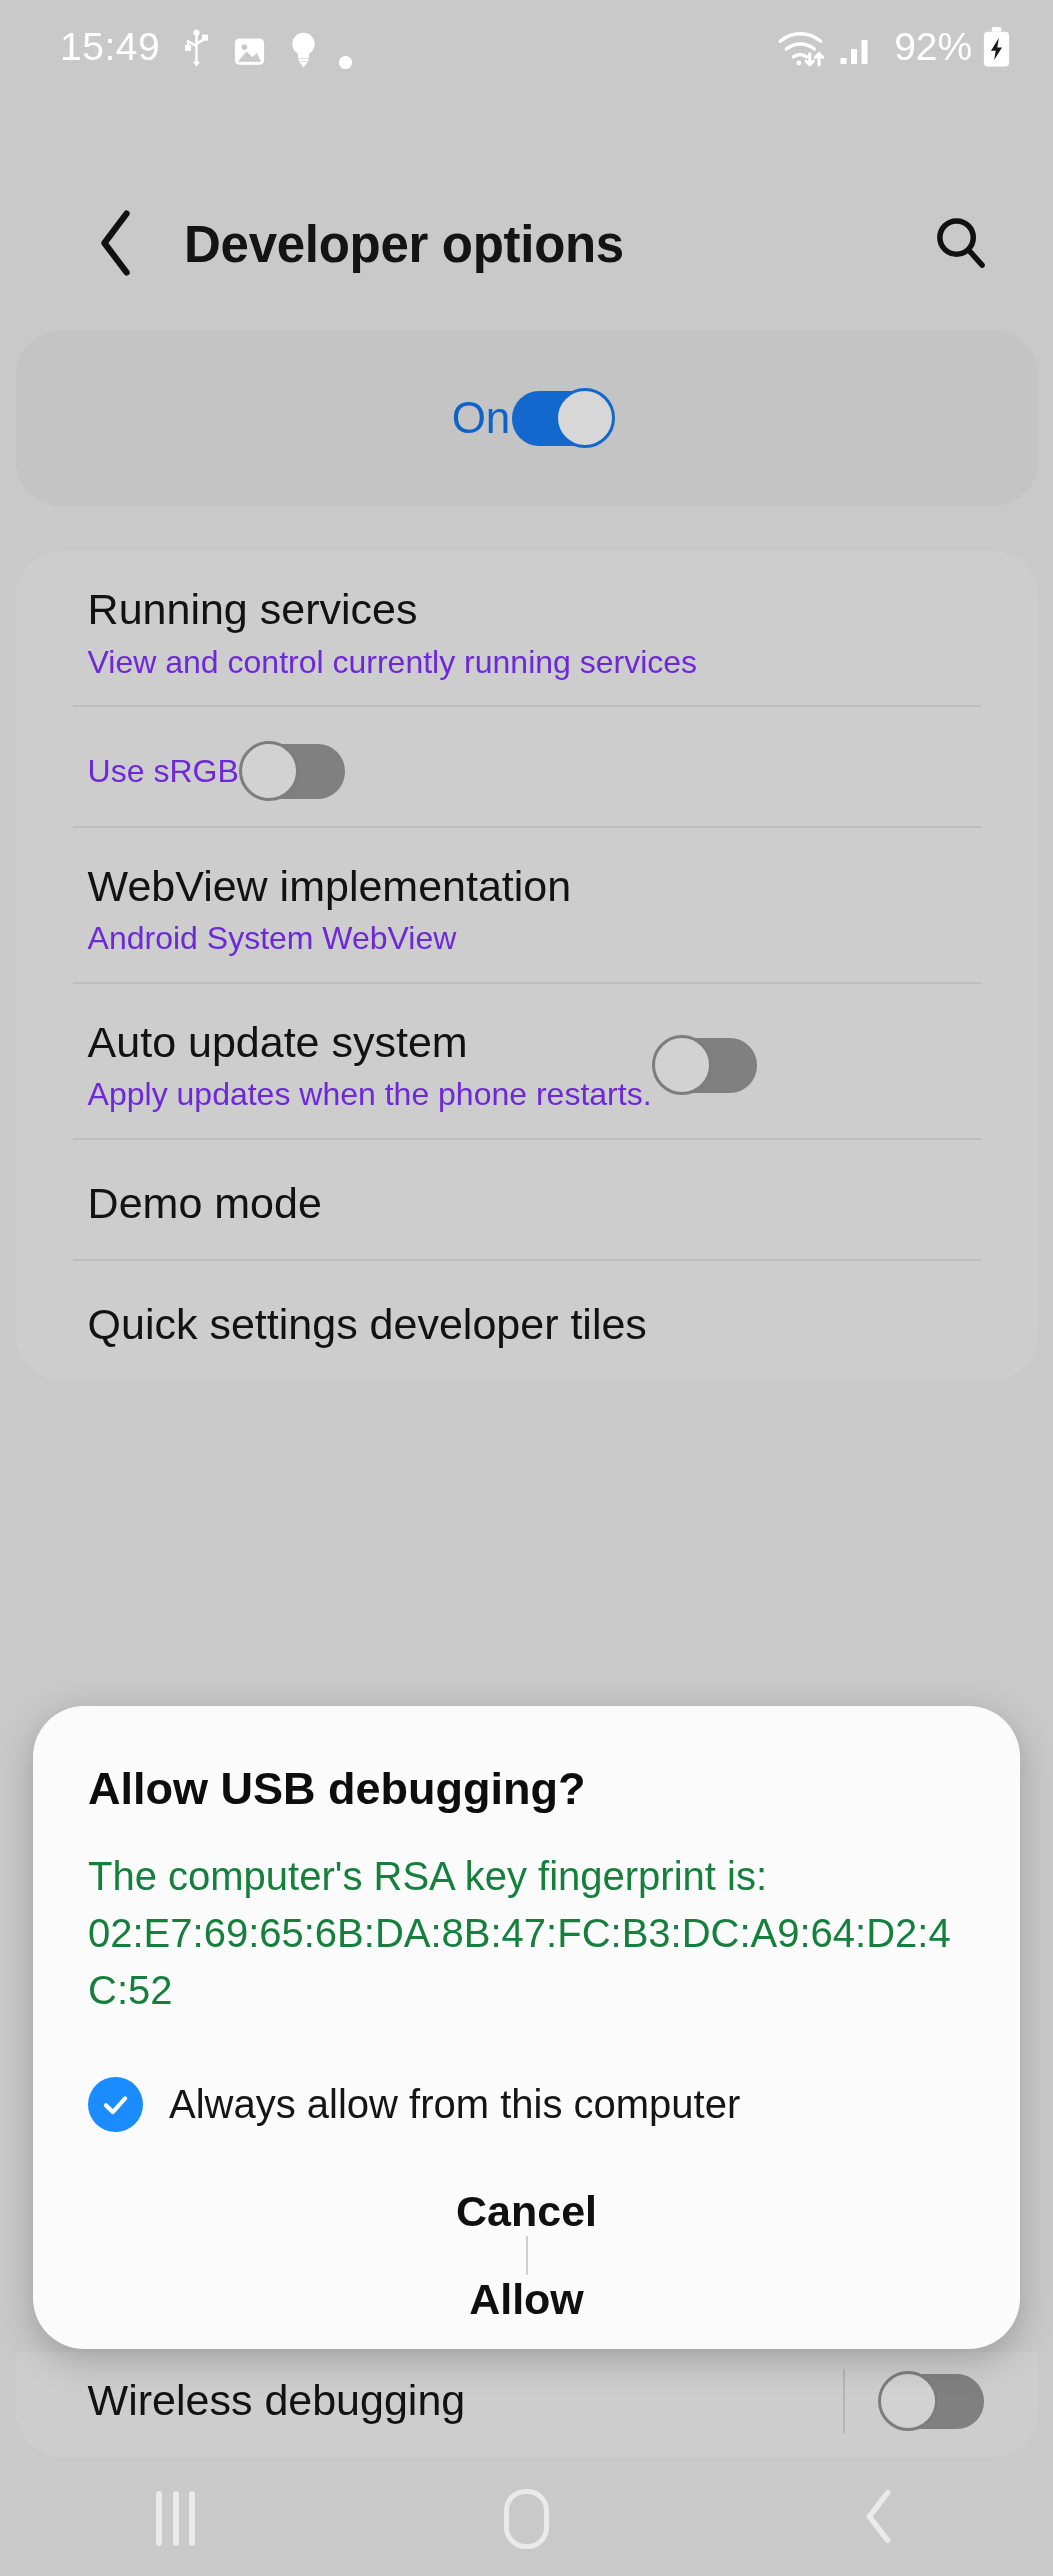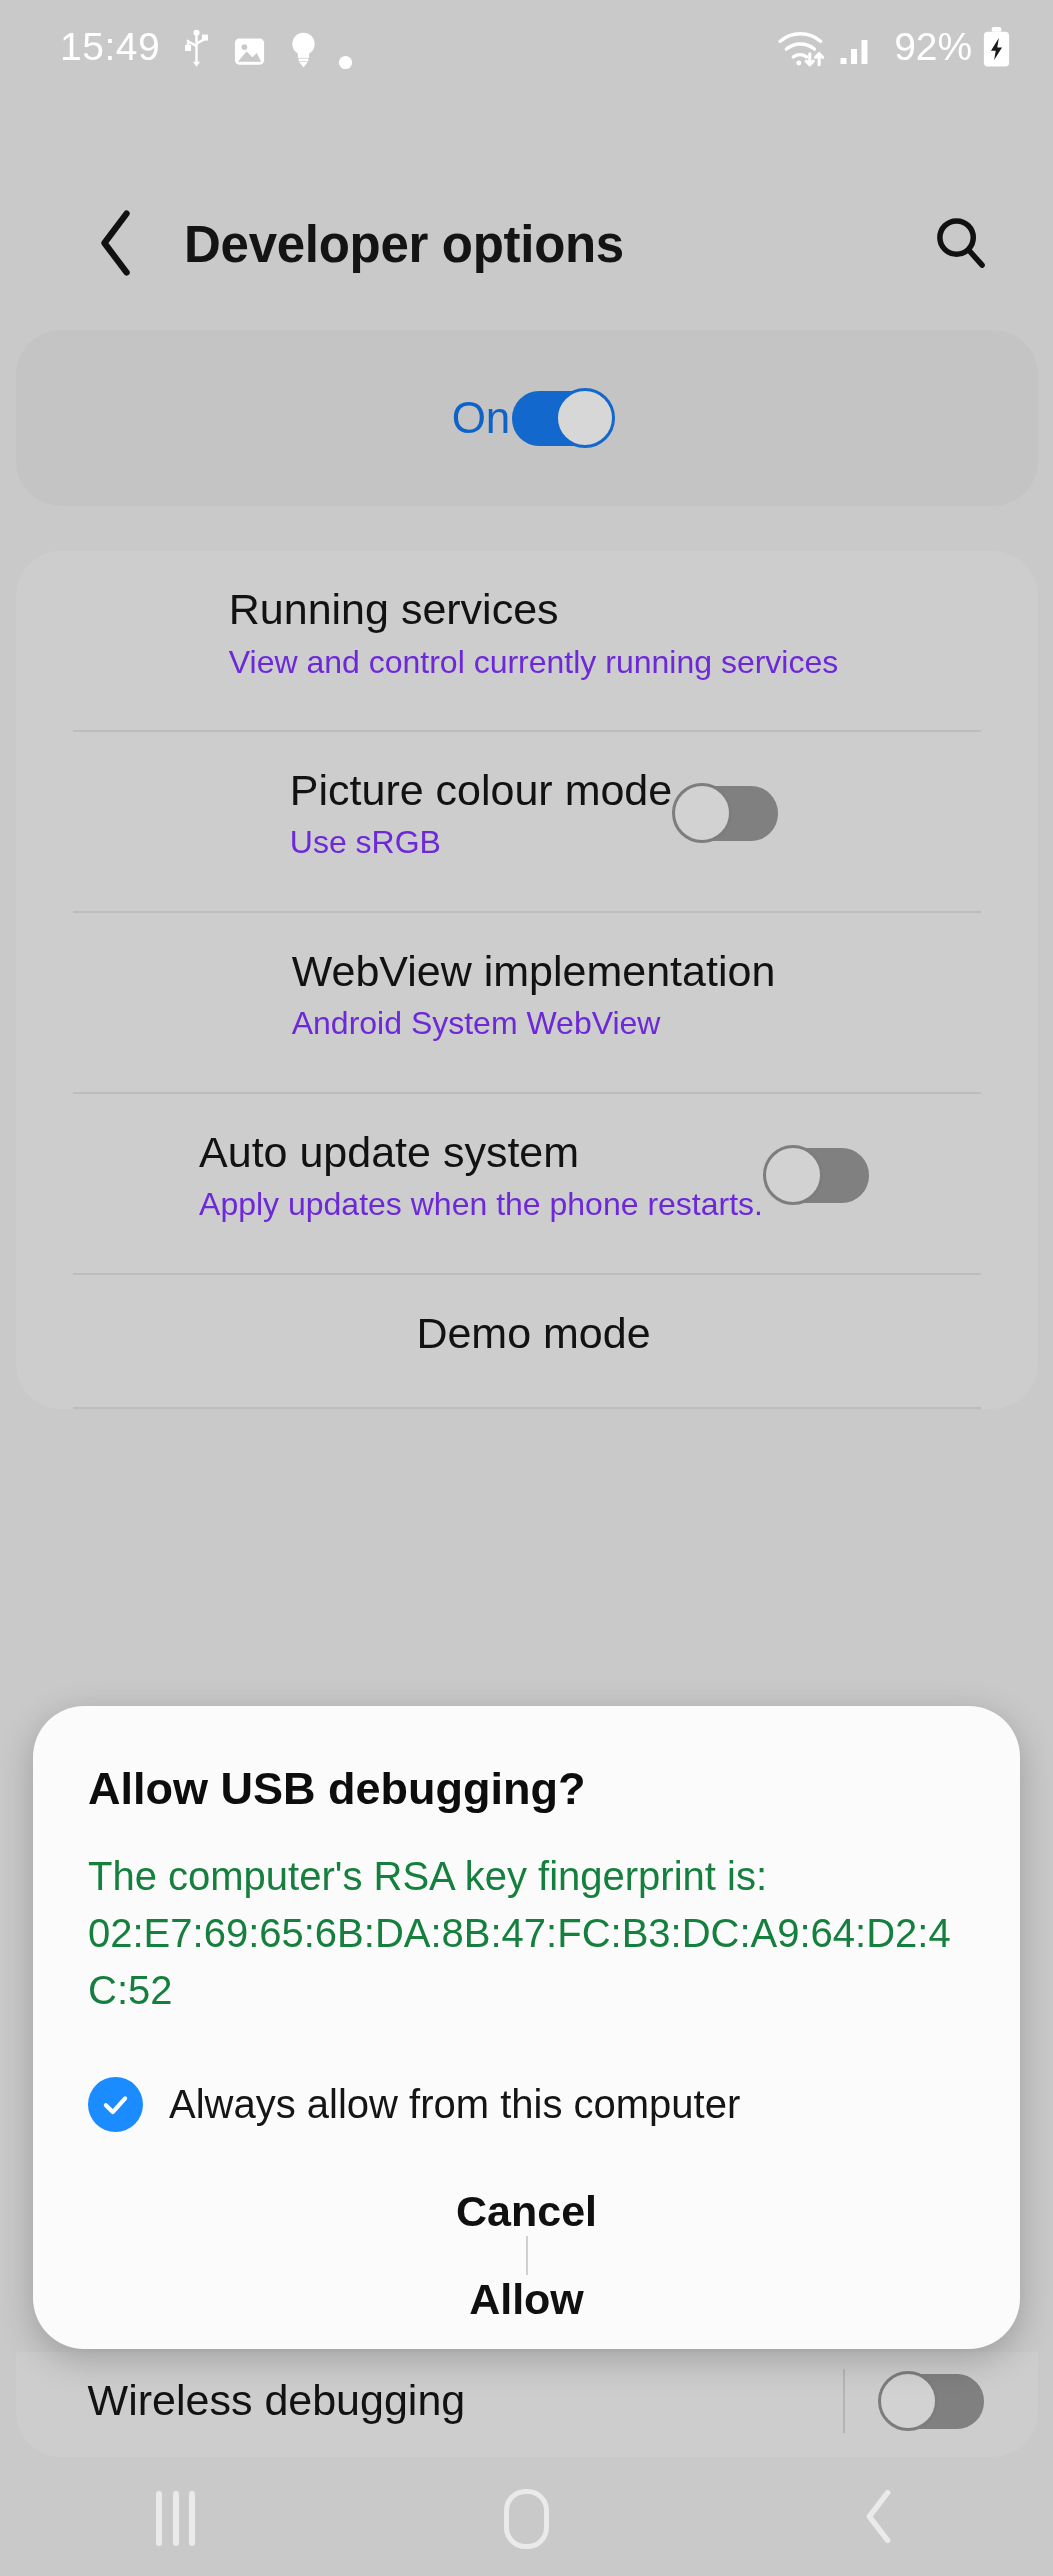--- a/index.html
+++ b/index.html
@@ -73,22 +73,22 @@
 
   
   .list-card {
     position:absolute; top:551px; left:15.6px; right:15.6px;
     background:#cdcdcd; border-radius:45px;
     padding:0 0 0 0;
     overflow:hidden;
   }
   .row {
     position:relative;
-    display:flex; align-items:center; justify-content:center;
-    padding:33px 59px 49px 72px;
+    display:flex; align-items:center; justify-content:flex-start;
+    padding:33px 59px 24px 72px;
     min-height:119px;
   }
   .row-text { display:flex; flex-direction:column; gap:7.8px; }
   .row-title { font-size:43px; color:#121212; line-height:1.18; }
   .row-sub { font-size:32px; color:#6d28d9; line-height:1.2; }
   .divider {
     height:2px; background:#bdbdbd; margin:0 57px;
   }
 
   
@@ -235,21 +235,20 @@
     <div class="row">
       <span class="row-text">
         <span class="row-title">Running services</span>
         <span class="row-sub">View and control currently running services</span>
       </span>
     </div>
     <div class="divider"></div>
 
     <div class="row">
       <span class="row-text">
-        <span class="row-title">Picture colour mode</span>
         <span class="row-sub">Use sRGB</span>
       </span>
       <span class="tgl off">
         <span class="track"></span>
         <span class="thumb"></span>
       </span>
     </div>
     <div class="divider"></div>
 
     <div class="row">
@@ -272,20 +271,25 @@
     </div>
     <div class="divider"></div>
 
     <div class="row">
       <span class="row-text">
         <span class="row-title">Demo mode</span>
       </span>
     </div>
     <div class="divider"></div>
 
+    <div class="row">
+      <span class="row-text">
+        <span class="row-title">Quick settings developer tiles</span>
+      </span>
+    </div>
 
   </div>
 
   <div class="wireless-row">
     <span class="row-title">Wireless debugging</span>
     <span class="wireless-right">
       <span class="vline"></span>
       <span class="tgl off">
         <span class="track"></span>
         <span class="thumb"></span>

